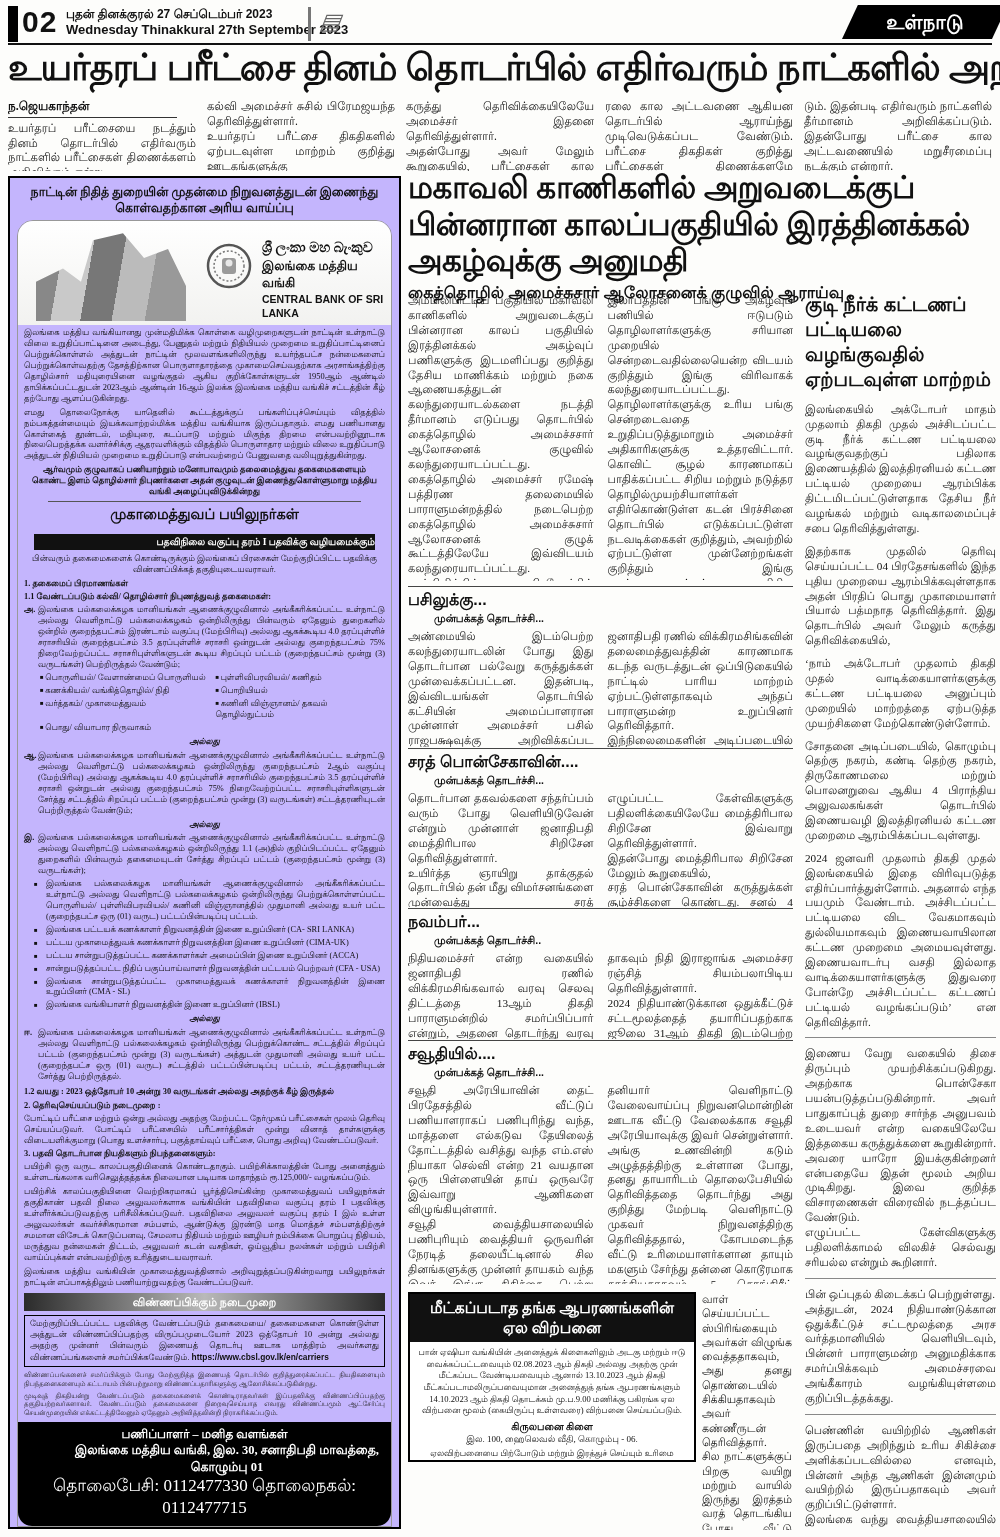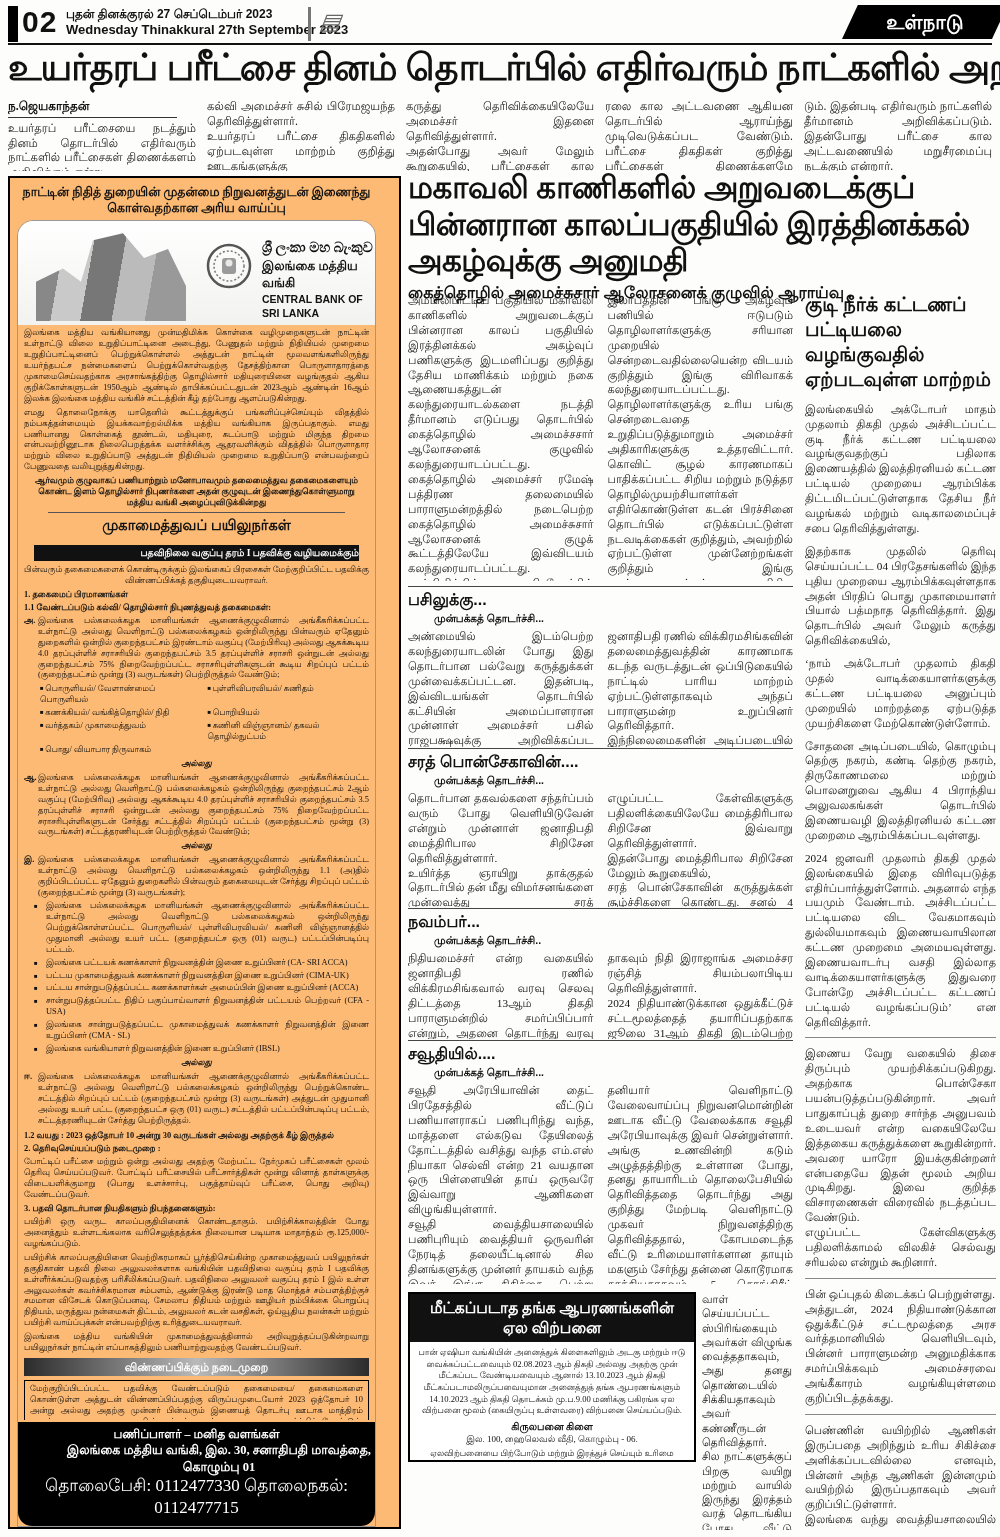--- a/index.html
+++ b/index.html
@@ -33,21 +33,21 @@
                    font-family:"Liberation Sans",sans-serif; font-weight:bold;
                    font-size:37px; letter-spacing:-1px; white-space:nowrap; }
   .lead-cols { position:absolute; left:8px; top:99px; width:984px; height:72px;
                display:grid; grid-template-columns:repeat(5,1fr); column-gap:11px;
                font-size:11.5px; line-height:1.3; overflow:hidden; }
   .byline { font-weight:bold; font-size:12px; }
   .byline-rule { border-bottom:1px solid #333; margin:2px 0 3px 0; width:90%; }
 
   
   .cbsl { position:absolute; left:8px; top:176px; width:393px; height:1353px;
-          border:2px solid #000; padding:5px 23px 0 7px; background:#fdba74;
+          border:2px solid #000; padding:5px 7px 0 7px; background:#c4b5fd;
           display:flex; flex-direction:column; font-size:8.4px; line-height:1.3; }
   .cbsl-banner { text-align:center; font-weight:bold; font-size:12.5px; line-height:1.25;
                  padding:2px 4px 4px; }
   .cbsl-inner { border:1px solid #999; border-radius:16px 16px 0 0; overflow:hidden;
                 flex:1; display:flex; flex-direction:column; }
   .cbsl-hero { position:relative; height:104px; background:linear-gradient(#fff, #f2f2f0); }
   .bldg { position:absolute; left:18px; bottom:4px; width:150px; height:88px;
           background:
             linear-gradient(100deg,#888 0 18%,#c9c9c9 18% 36%,#777 36% 55%,#bbb 55% 75%,#999 75%);
           clip-path:polygon(0 100%,0 55%,18% 40%,30% 55%,38% 8%,58% 0,72% 28%,88% 18%,100% 60%,100% 100%); }
@@ -216,21 +216,21 @@
           <span class="li-key">இ.</span>
           <span class="li-txt">இலங்கை பல்கலைக்கழக மானியங்கள் ஆணைக்குழுவினால் அங்கீகரிக்கப்பட்ட உள்நாட்டு அல்லது வெளிநாட்டு பல்கலைக்கழகம் ஒன்றிலிருந்து 1.1 (அ)தில் குறிப்பிடப்பட்ட ஏதேனும் துறைகளில் பின்வரும் தகைமையுடன் சேர்த்து சிறப்புப் பட்டம் (குறைந்தபட்சம் மூன்று (3) வருடங்கள்);</span>
         </div>
         <div class="plist">
           <div>
               <span class="b">■</span>
               <span class="li-txt">இலங்கை பல்கலைக்கழக மானியங்கள் ஆணைக்குழுவினால் அங்கீகரிக்கப்பட்ட உள்நாட்டு அல்லது வெளிநாட்டு பல்கலைக்கழகம் ஒன்றிலிருந்து பெற்றுக்கொள்ளப்பட்ட பொருளியல்/ புள்ளிவிபரவியல்/ கணினி விஞ்ஞானத்தில் முதுமானி அல்லது உயர் பட்ட (குறைந்தபட்ச ஒரு (01) வருட) பட்டப்பின்படிப்பு பட்டம்.</span>
             </div>
           <div>
               <span class="b">■</span>
-              <span class="li-txt">இலங்கை பட்டயக் கணக்காளர் நிறுவனத்தின் இணை உறுப்பினர் (CA- SRI ACCA)</span>
+              <span class="li-txt">இலங்கை பட்டயக் கணக்காளர் நிறுவனத்தின் இணை உறுப்பினர் (CA- SRI LANKA)</span>
             </div>
           <div>
               <span class="b">■</span>
               <span class="li-txt">பட்டய முகாமைத்துவக் கணக்காளர் நிறுவனத்தின இணை உறுப்பினர் (CIMA-UK)</span>
             </div>
           <div>
               <span class="b">■</span>
               <span class="li-txt">பட்டய சான்றுபடுத்தப்பட்ட கணக்காளர்கள் அமைப்பின் இணை உறுப்பினர் (ACCA)</span>
             </div>
           <div>

